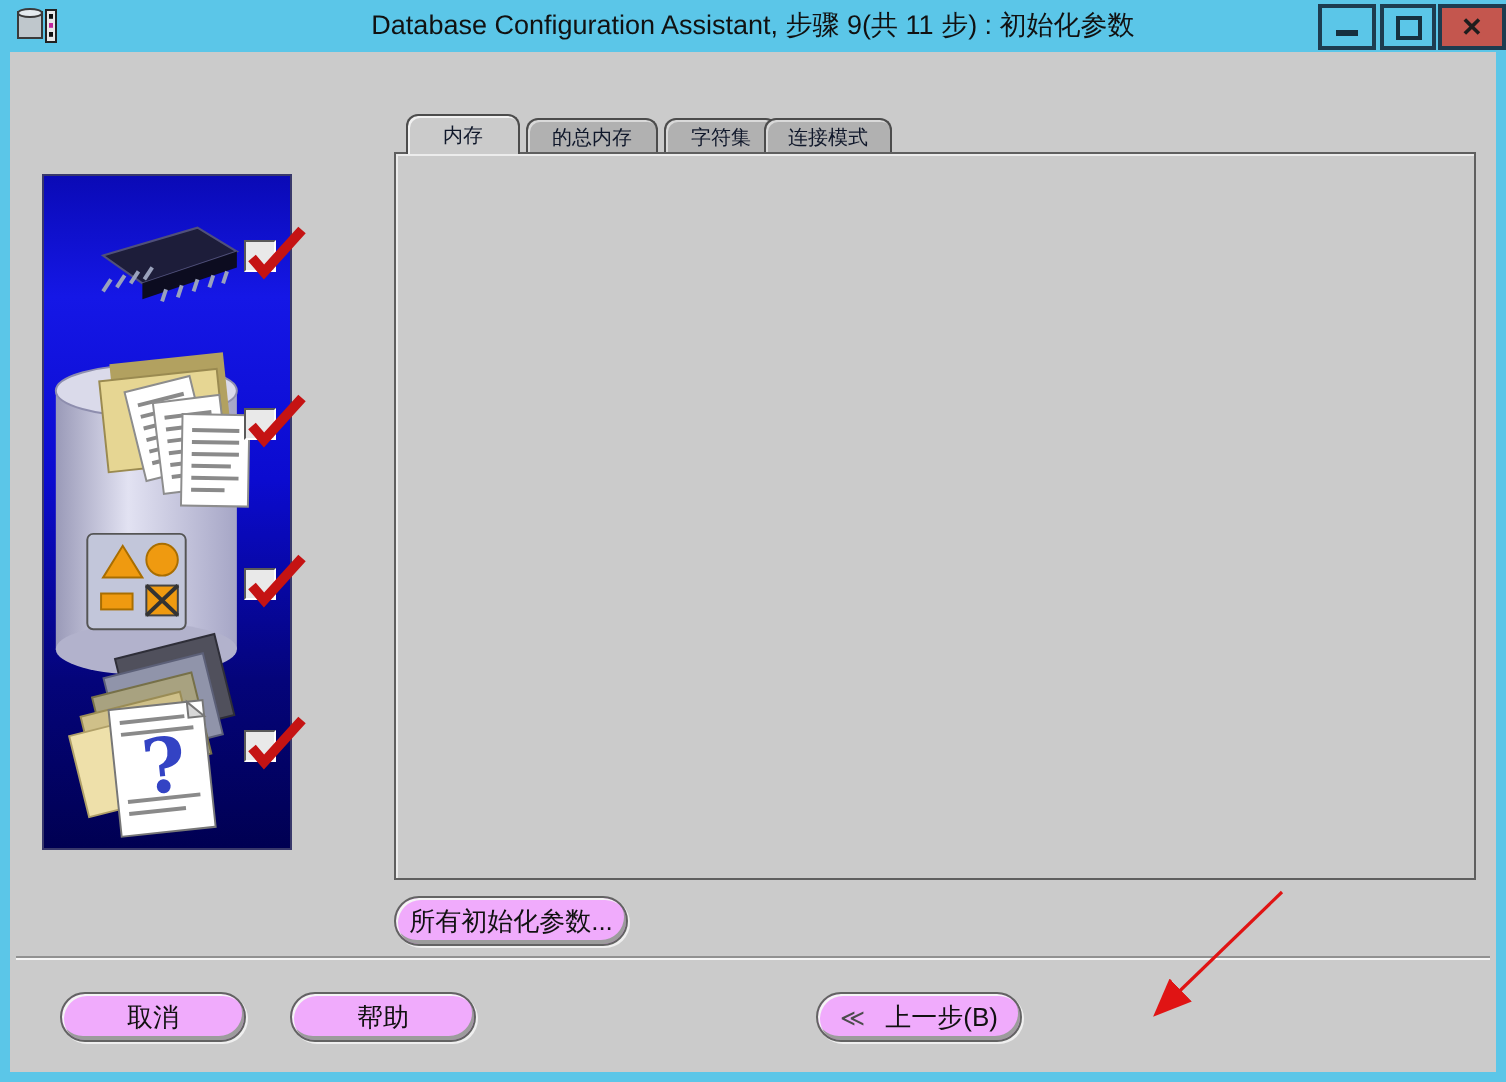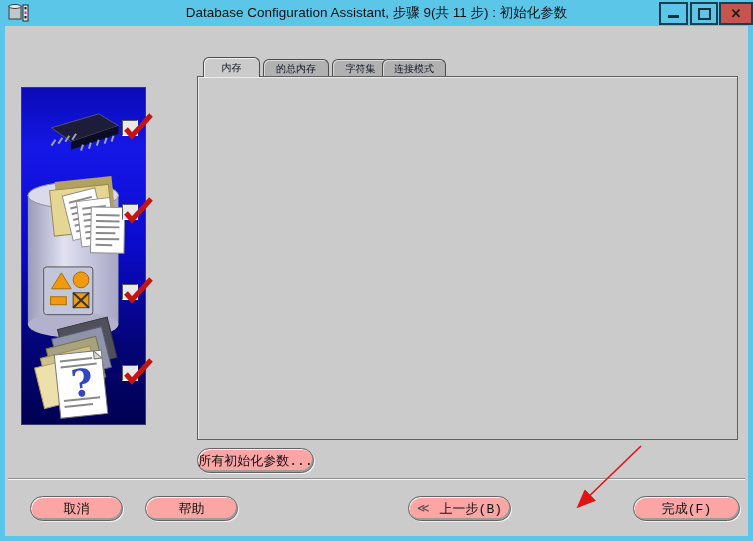--- a/index.html
+++ b/index.html
@@ -45,24 +45,24 @@
   .chk{position:absolute;width:14px;height:14px;background:#fff;border:1px solid;
        border-color:#5e5e5e #eee #eee #5e5e5e;box-sizing:border-box;font-size:13px;line-height:11px;
        font-weight:bold;color:#000;text-align:center;}
   .slider-track{position:absolute;left:447px;top:114px;width:287px;height:13px;background:#dedede;
         border:1px solid;border-color:#8a8a8a #fdfdfd #fdfdfd #8a8a8a;border-radius:2px;box-sizing:border-box;}
   .slider-thumb{position:absolute;top:1px;width:21px;height:9px;background:#c7c7c7;
         border:1px solid;border-color:#f2f2f2 #6c6c6c #6c6c6c #f2f2f2;display:flex;align-items:center;
         justify-content:center;font-size:7px;color:#101010;box-sizing:border-box;}
   .tick{position:absolute;width:1px;height:4px;background:#4a4a4a;}
 
-  .btn{position:absolute;background:#fca5a5;border:1px solid #636363;border-radius:13px;
+  .btn{position:absolute;background:#f0abfc;border:1px solid #636363;border-radius:13px;
        box-shadow:inset 1px 1px 0 #f4f4f4,inset -1px -2px 0 #9c9c9c,1px 1px 0 #efefef;
        display:flex;align-items:center;justify-content:center;font-size:13px;color:#111;
-       box-sizing:border-box;gap:10px;white-space:nowrap;font-family:Liberation Mono, monospace;}
+       box-sizing:border-box;gap:10px;white-space:nowrap;}
   .btn .chev{color:#4c4c4c;font-size:12px;}
   .btn-default{border:1px solid #2e2e2e;}
   .focus-ring{position:absolute;left:4px;right:4px;top:3px;bottom:3px;border:1px dotted #1c1c1c;border-radius:9px;pointer-events:none;}
   .hsep{position:absolute;left:8px;top:478px;width:737px;height:0;border-top:1px solid #919191;border-bottom:1px solid #f6f6f6;}
   .dotted-line{position:absolute;left:230px;top:303px;width:305px;border-top:1.5px dotted #454545;}
   .overlay{position:absolute;left:0;top:0;width:753px;height:541px;pointer-events:none;z-index:50;}
 </style>
 </head>
 <body>
 
@@ -272,21 +272,20 @@
   <div class="hsep"></div>
   <div class="btn" style="left:145px;top:496px;width:93px;height:25px;">帮助</div>
   <div class="btn" style="left:30px;top:496px;width:93px;height:25px;">取消</div>
 
   <div class="btn" style="left:408px;top:496px;width:103px;height:25px;">
     <span class="chev">≪</span>
     <span>上一步(B)</span>
   </div>
 
 
-  <div class="btn" style="left:633px;top:496px;width:107px;height:25px;">完成(F)</div>
 
   <svg class="overlay">
     <defs>
       <marker id="arrhead" markerWidth="12" markerHeight="10" refX="9" refY="5" orient="auto">
         <path d="M0,0 L12,5 L0,10 z" fill="#e01414"></path>
       </marker>
     </defs>
     <line x1="641" y1="446" x2="580" y2="505" stroke="#e01414" stroke-width="1.6" marker-end="url(#arrhead)"></line>
   </svg>
 

